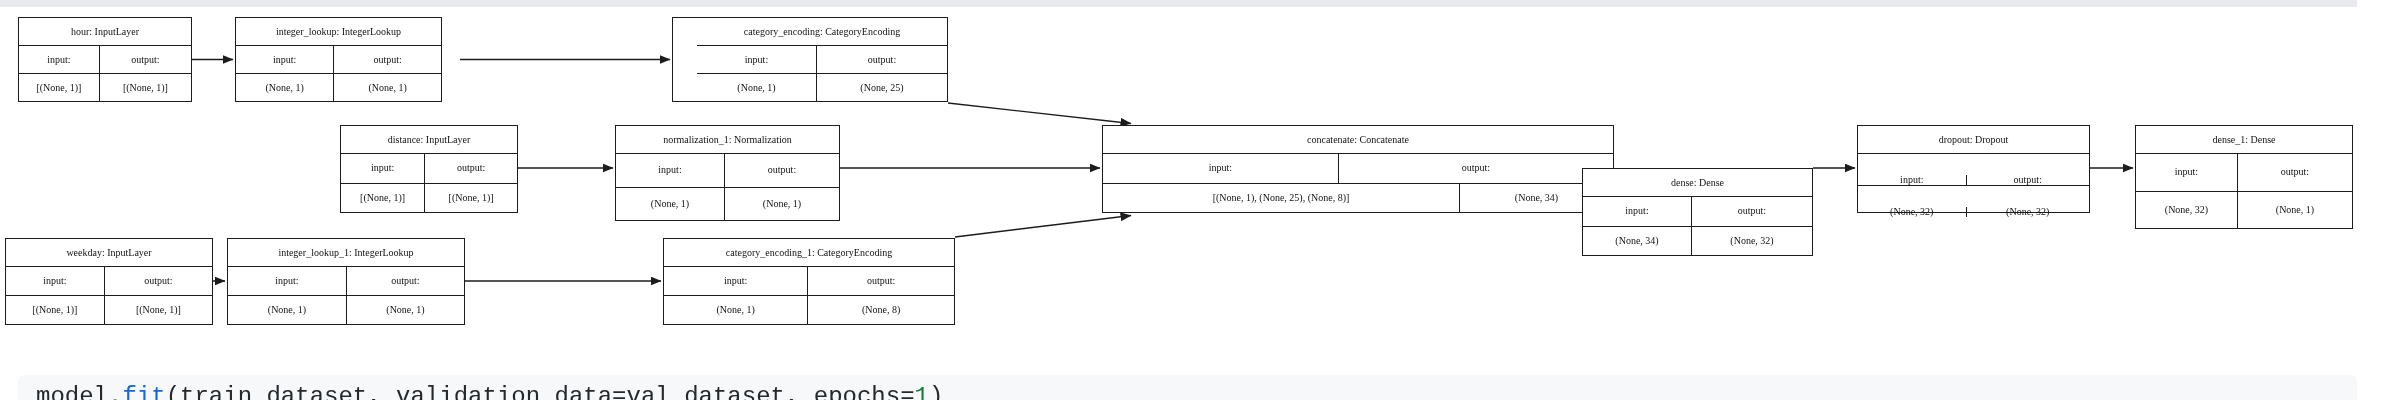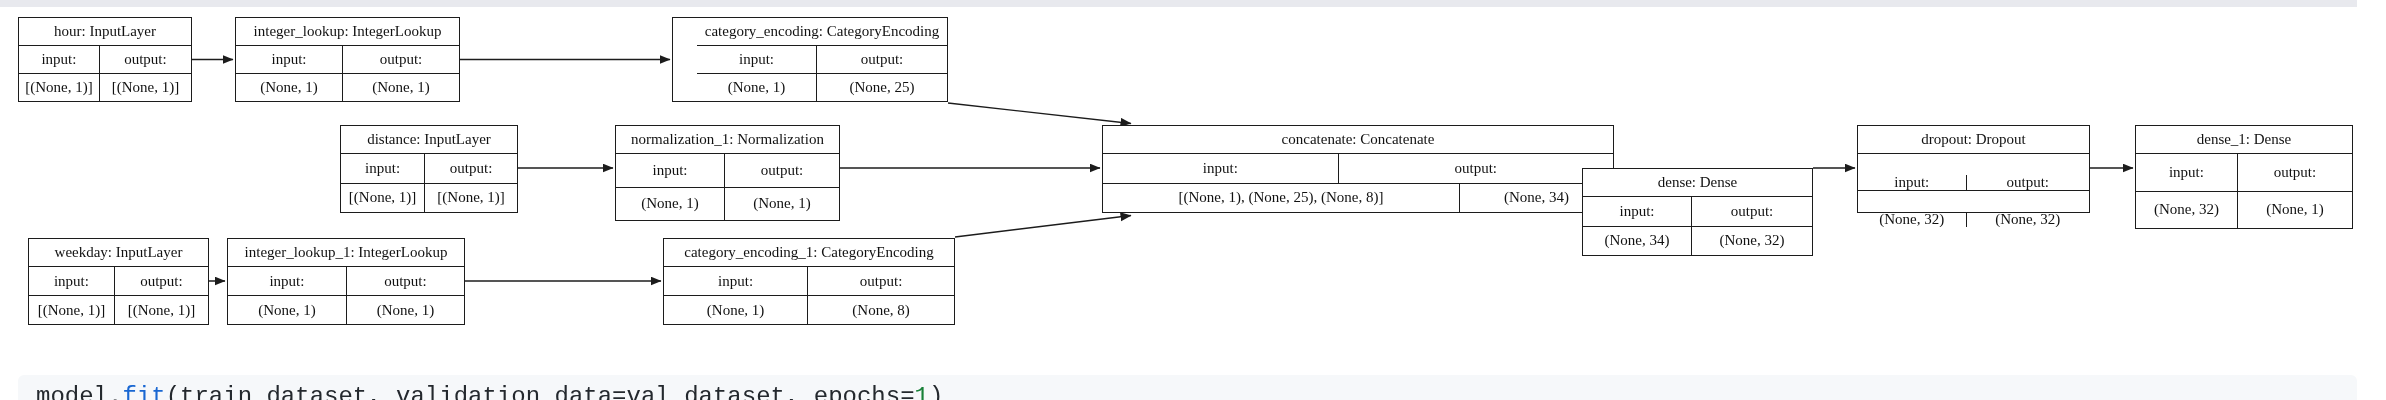--- a/index.html
+++ b/index.html
@@ -8,42 +8,42 @@
     font-family:"Liberation Serif", serif;position:relative;
   }
   .top-band{position:absolute;left:0;top:0;width:2357px;height:7px;background:#e8e9ee;}
   .canvas{position:absolute;left:0;top:0;width:2386px;height:400px;}
   svg.edges{position:absolute;left:0;top:0;pointer-events:none;}
 
   
   .node{
     position:absolute;background:#fff;border:1.4px solid #1c1c1c;
     display:flex;flex-direction:column;box-sizing:border-box;
-    font-size:15px;color:#111;line-height:1;
+    font-size:10px;color:#111;line-height:1;
   }
   .node .t{
     flex:0 0 27px;display:flex;align-items:center;justify-content:center;
     border-bottom:1.3px solid #1c1c1c;white-space:nowrap;
   }
   .node .r{flex:1 1 auto;display:grid;}
   .node .r1{border-bottom:1.3px solid #1c1c1c;}
   .node .c{display:flex;align-items:center;justify-content:center;white-space:nowrap;overflow:hidden;}
   .node .c:first-child{border-right:1.3px solid #1c1c1c;}
 
   
   .n0{left:18px;  top:17px;  width:174px;height:85px;}
-  .n1{left:235px; top:17px;  width:225px;height:85px;}
+  .n1{left:235px; top:17px;  width:207px;height:85px;}
   .n2{left:672px; top:17px;  width:276px;height:85px;padding-left:24px;}
   .n3{left:340px; top:125px; width:178px;height:88px;}
   .n4{left:615px; top:125px; width:225px;height:96px;}
   .n5{left:1102px;top:125px; width:512px;height:88px;}
   .n6{left:1582px;top:125px; width:231px;height:88px;margin-top:43px;}
   .n7{left:1857px;top:125px; width:233px;height:88px;gap:21px;}
   .n8{left:2135px;top:125px; width:218px;height:104px;}
-  .n9{left:28px;  top:238px; width:181px;height:87px;}
+  .n9{left:5px;  top:238px; width:208px;height:87px;}
   .n10{left:227px;top:238px; width:238px;height:87px;}
   .n11{left:663px;top:238px; width:292px;height:87px;}
 
   .n0 .r,.n7 .r{grid-template-columns:47% 53%;}
   .n1 .r,.n2 .r{grid-template-columns:48% 52%;}
   .n3 .r{grid-template-columns:47.8% 52.2%;}
   .n4 .r{grid-template-columns:48.9% 51.1%;}
   .n6 .r{grid-template-columns:47.6% 52.4%;}
   .n8 .r{grid-template-columns:47.2% 52.8%;}
   .n9 .r{grid-template-columns:48% 52%;}

